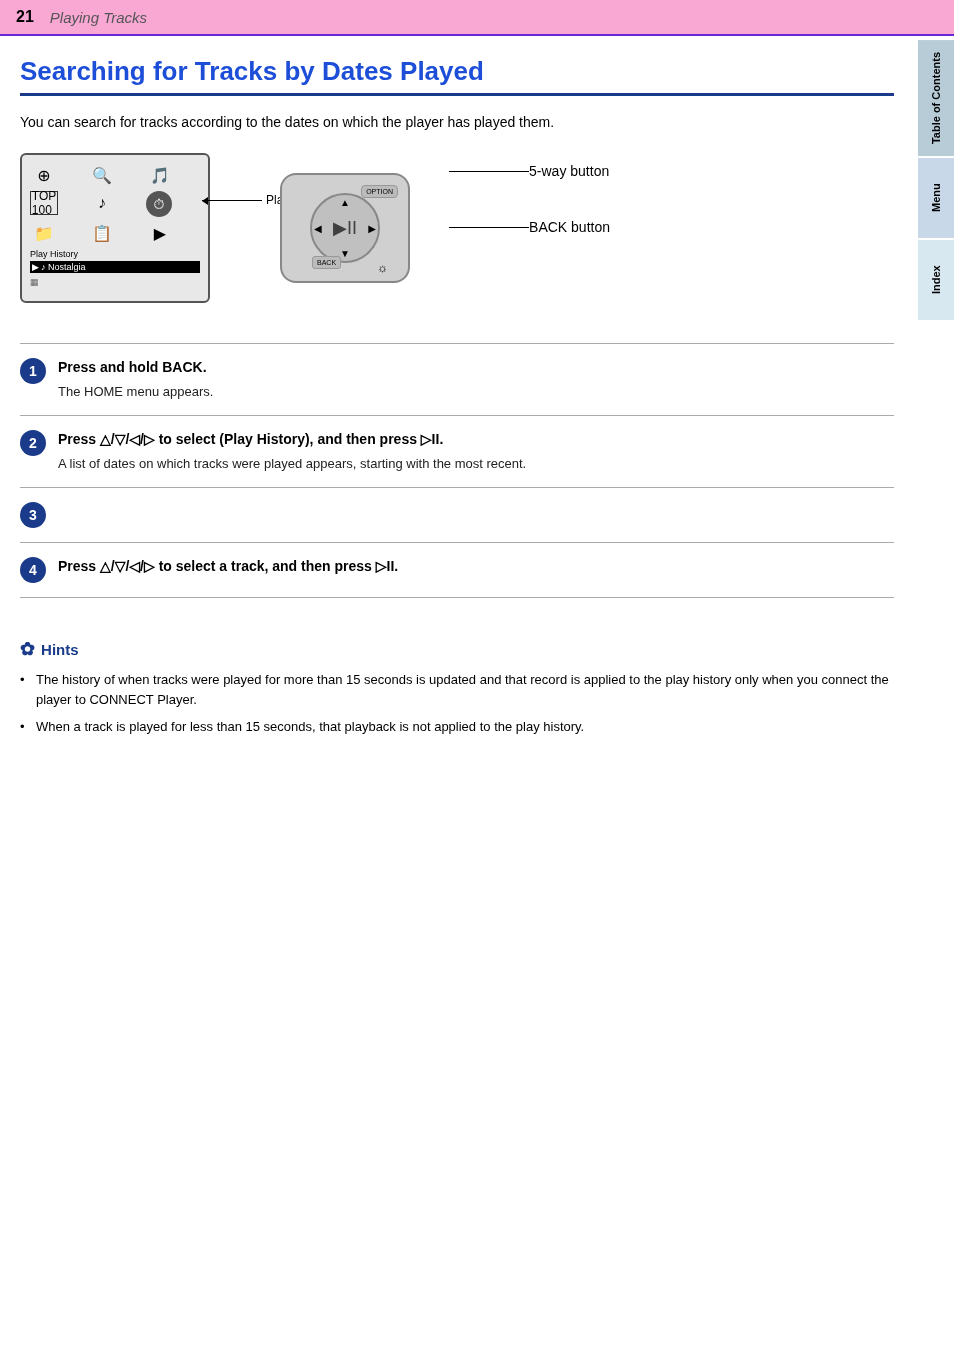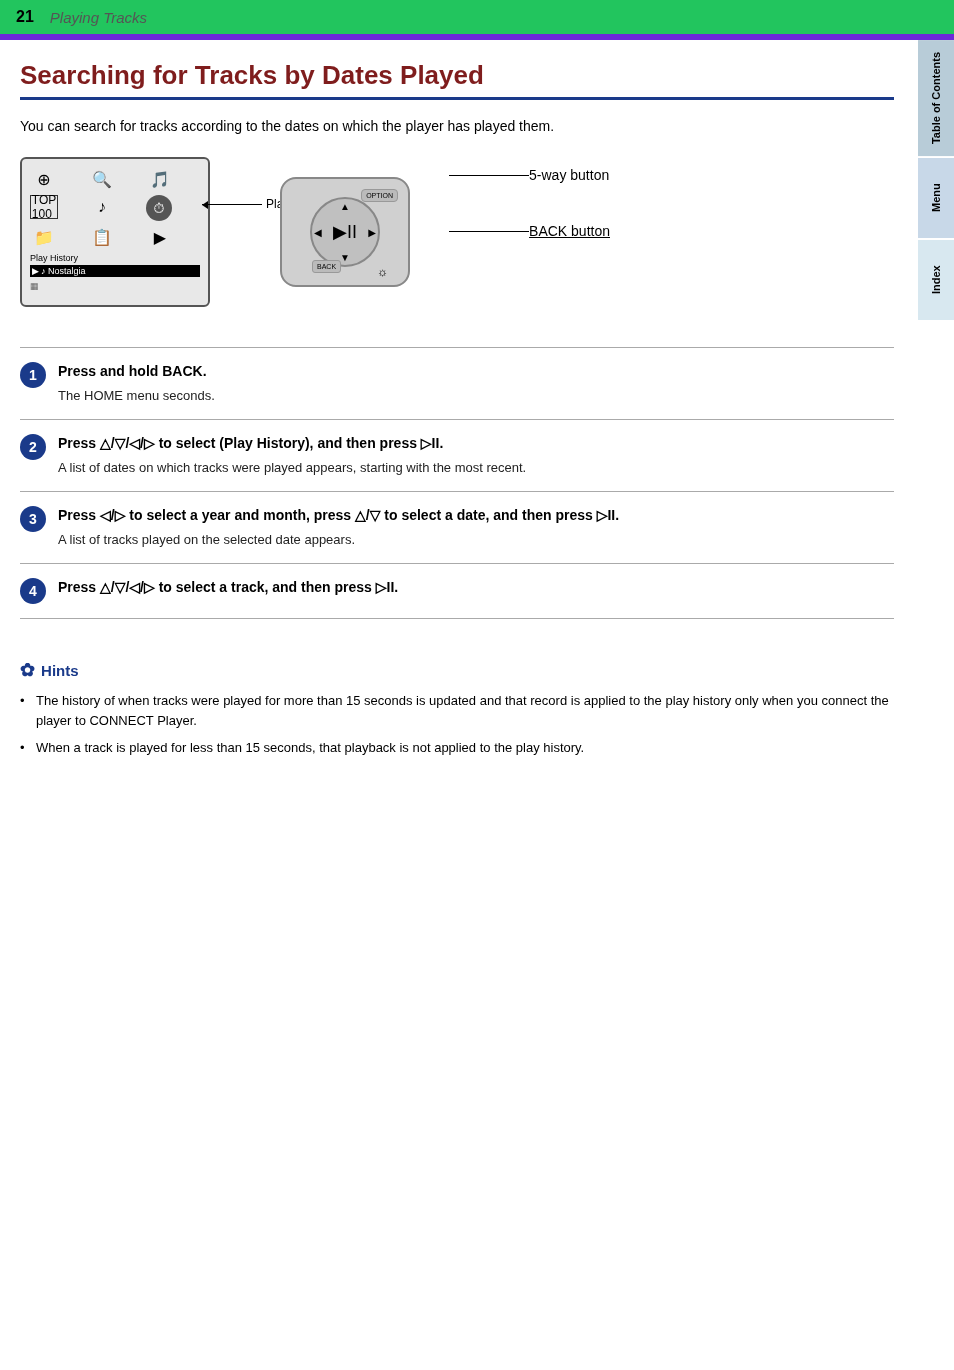--- a/index.html
+++ b/index.html
@@ -11,22 +11,22 @@
       background: #fff;
       color: #000;
       position: relative;
     }
 
     
     .page-header {
       display: flex;
       align-items: center;
       padding: 8px 16px;
-      border-bottom: 6px solid #6d28d9;
-      background: #22c55e;
+      border-bottom: 2px solid #6d28d9;
+      background: #f9a8d4;
     }
     .page-number {
       font-weight: bold;
       font-size: 16px;
       margin-right: 16px;
       color: #000;
     }
     .page-title-header {
       font-style: italic;
       font-size: 15px;
@@ -68,21 +68,21 @@
     
     .main-content {
       margin-right: 40px;
       padding: 0 20px 20px 20px;
     }
 
     
     .section-title {
       font-size: 26px;
       font-weight: bold;
-      color: #7f1d1d;
+      color: #1d4ed8;
       border-bottom: 3px solid #1a3a8a;
       padding-bottom: 6px;
       margin: 20px 0 16px 0;
     }
 
     .intro-text {
       font-size: 14px;
       line-height: 1.5;
       color: #000;
     }
@@ -200,21 +200,21 @@
       border: 2px solid #888;
       border-radius: 50%;
       background: #c0c0c0;
       display: flex;
       align-items: center;
       justify-content: center;
       position: relative;
     }
     .controller-play {
       font-size: 18px;
-      color: #000000;
+      color: #404040;
     }
     .controller-option {
       position: absolute;
       top: 10px;
       right: 10px;
       font-size: 7px;
       background: #bbb;
       border-radius: 4px;
       padding: 2px 4px;
       border: 1px solid #999;
@@ -416,59 +416,53 @@
         </div>
         <div class="controller-back">BACK</div>
         <div style="position:absolute;bottom:6px;right:20px;font-size:12px;">☼</div>
       </div>
 
       <div style="position:absolute;top:-10px;right:-200px;">
         <div class="controller-ann-item">
           <div class="ann-line"></div>
           <span>5-way button</span>
         </div>
-        <div class="controller-ann-item" style="margin-top: 40px; text-decoration: underline;">
+        <div class="controller-ann-item" style="margin-top: 40px;">
           <div class="ann-line"></div>
           <span>BACK button</span>
         </div>
       </div>
     </div>
 
   </div>
 
   <div class="steps-container">
 
     <div class="step">
       <div class="step-number">1</div>
       <div class="step-content">
         <div class="step-instruction">
           <span>Press and hold BACK.</span>
         </div>
-        <div class="step-description">The HOME menu seconds.</div>
+        <div class="step-description">The HOME menu appears.</div>
       </div>
     </div>
 
     <div class="step">
       <div class="step-number">2</div>
       <div class="step-content">
         <div class="step-instruction">
           <span>Press △/▽/◁/▷ to select  (Play History), and then press ▷II.</span>
         </div>
         <div class="step-description">A list of dates on which tracks were played appears, starting with the most recent.</div>
       </div>
     </div>
 
     <div class="step">
       <div class="step-number">3</div>
-      <div class="step-content">
-        <div class="step-instruction">
-          <span>Press ◁/▷ to select a year and month, press △/▽ to select a date, and then press ▷II.</span>
-        </div>
-        <div class="step-description">A list of tracks played on the selected date appears.</div>
-      </div>
     </div>
 
     <div class="step">
       <div class="step-number">4</div>
       <div class="step-content">
         <div class="step-instruction">
           <span>Press △/▽/◁/▷ to select a track, and then press ▷II.</span>
         </div>
       </div>
     </div>

